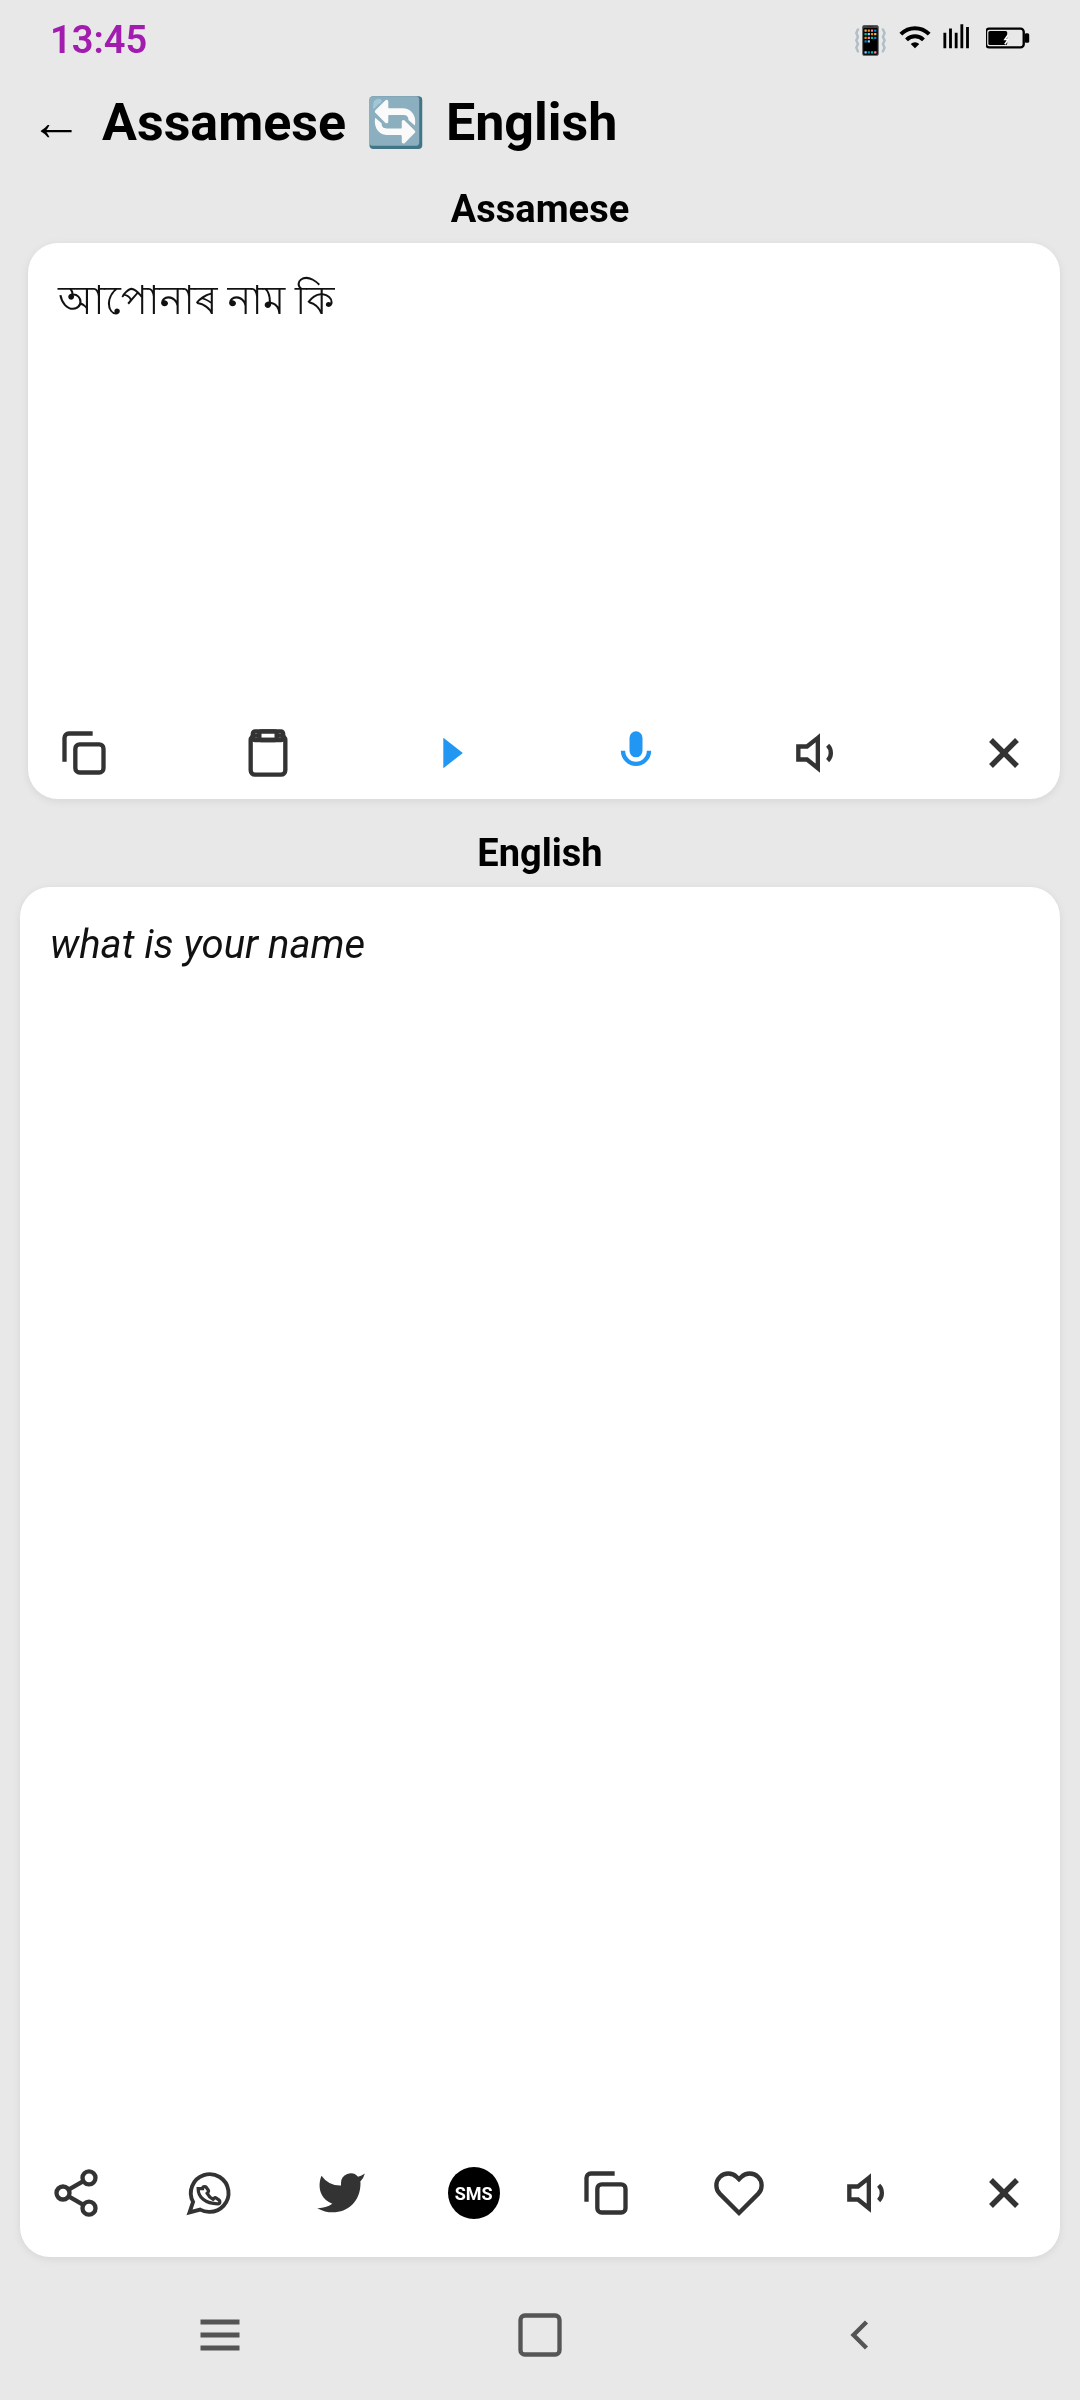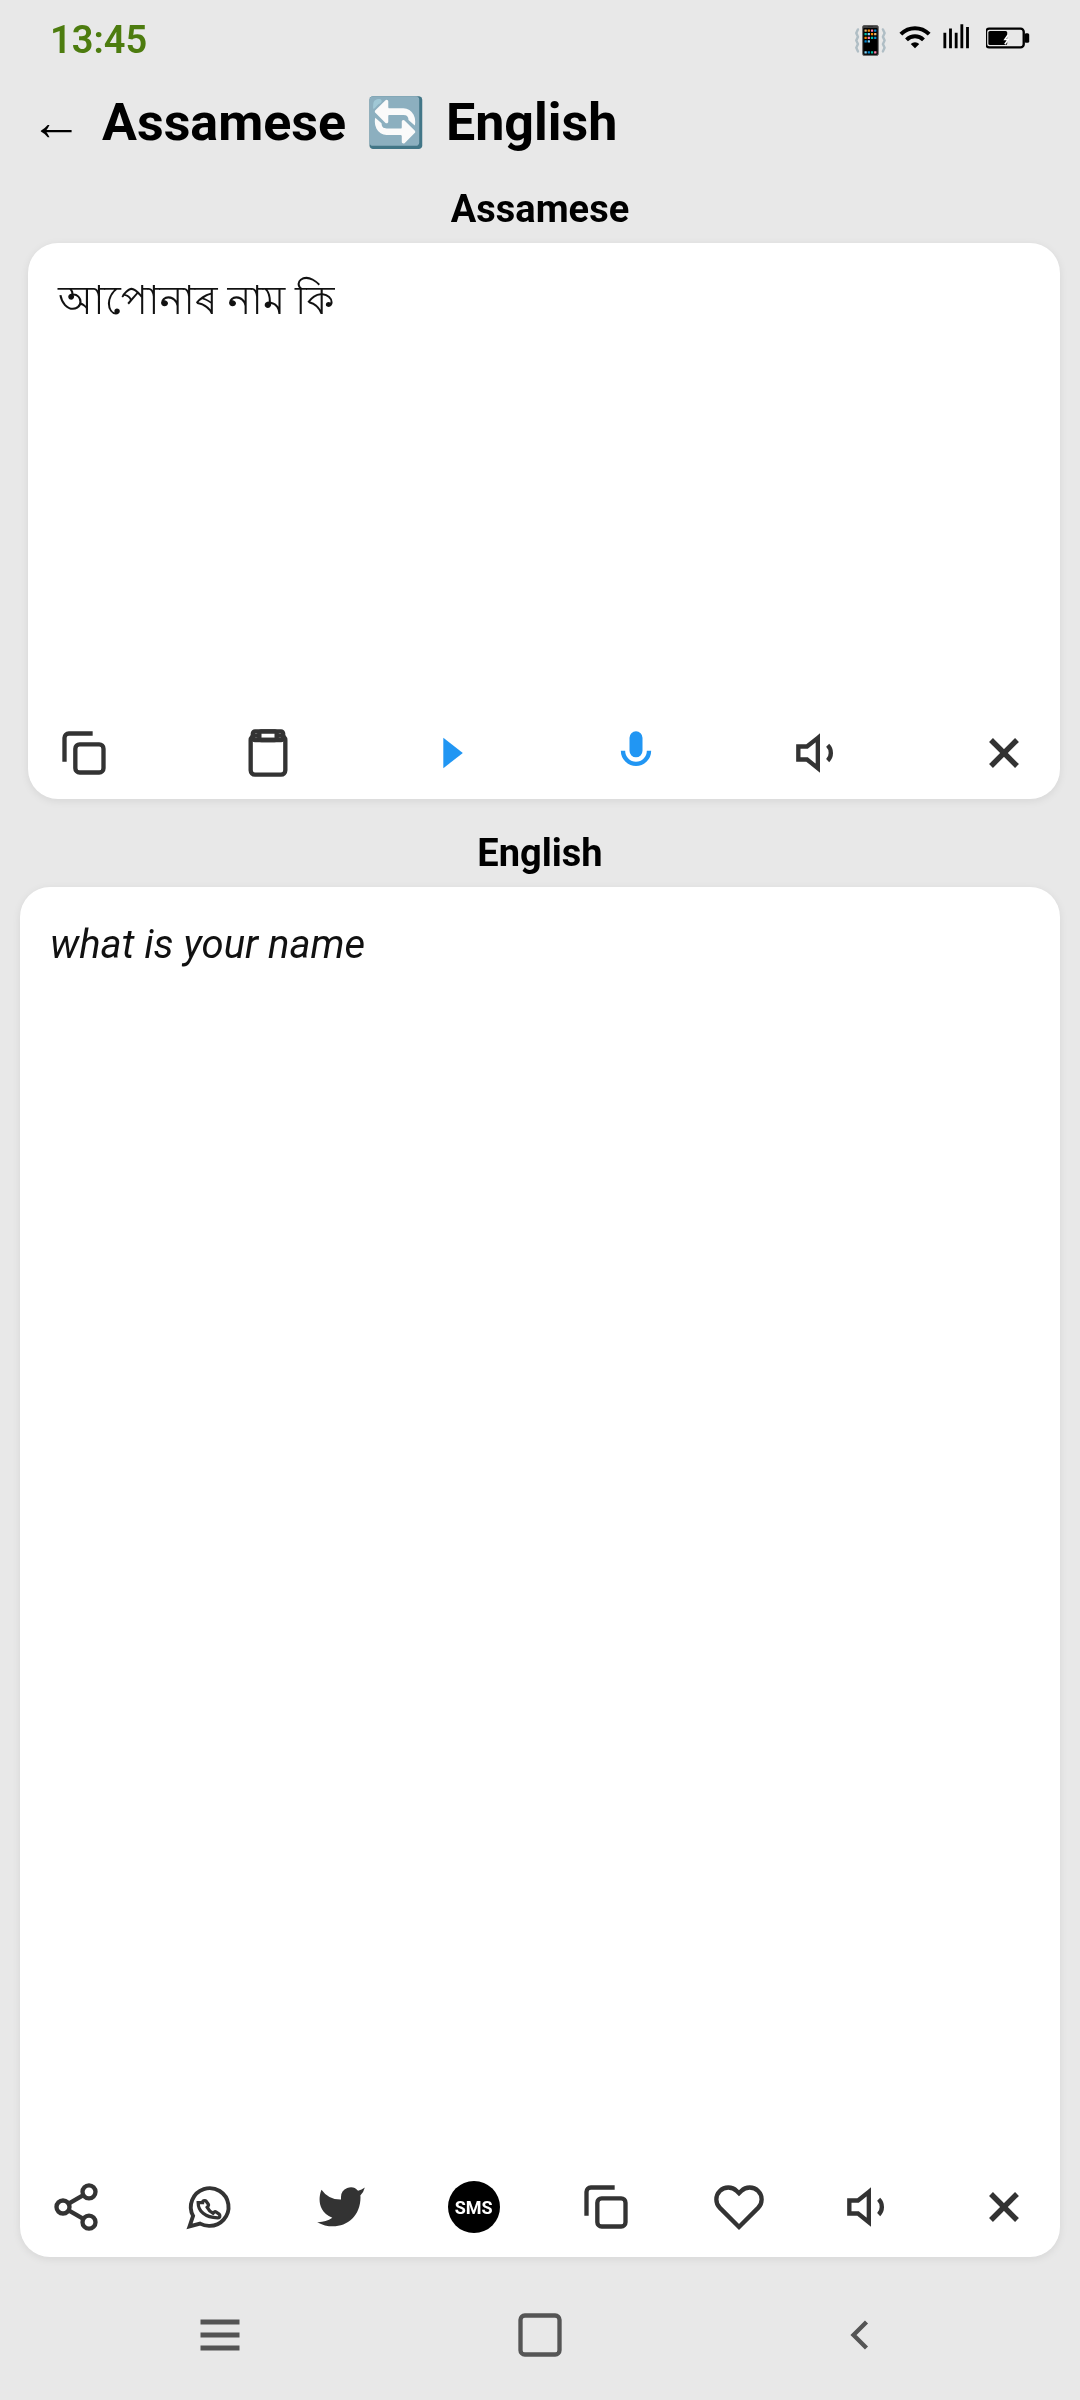--- a/index.html
+++ b/index.html
@@ -18,21 +18,21 @@
     .status-bar {
       display: flex;
       justify-content: space-between;
       align-items: center;
       padding: 18px 50px 10px;
       background: #e8e8e8;
     }
     .status-time {
       font-size: 38px;
       font-weight: 600;
-      color: #4d7c0f;
+      color: #a21caf;
     }
     .status-icons {
       display: flex;
       align-items: center;
       gap: 10px;
     }
     .status-icon {
       font-size: 30px;
       color: #000;
     }
@@ -133,21 +133,21 @@
 
     
     .panel-gap {
       height: 18px;
     }
 
     
     .result-card {
       background: #fff;
       border-radius: 30px;
-      padding: 28px 30px 24px;
+      padding: 28px 30px 38px;
       display: flex;
       flex-direction: column;
       box-shadow: 0 2px 8px rgba(0,0,0,0.08);
       flex: 1;
     }
 
     .result-actions {
       display: flex;
       align-items: center;
       justify-content: space-between;

